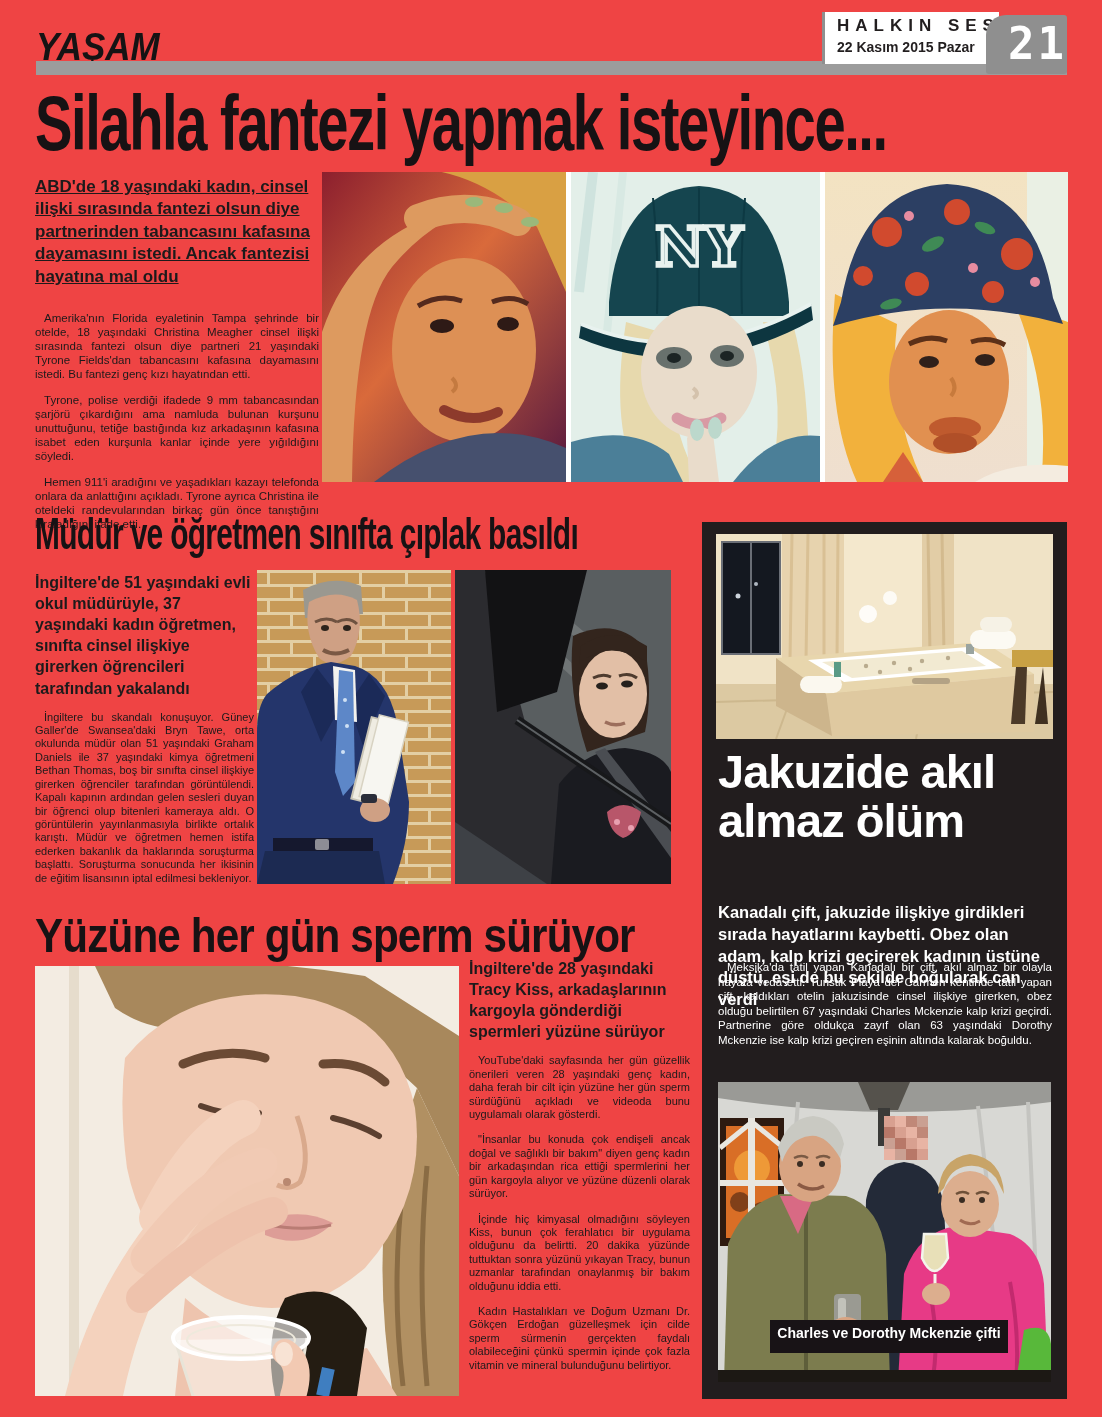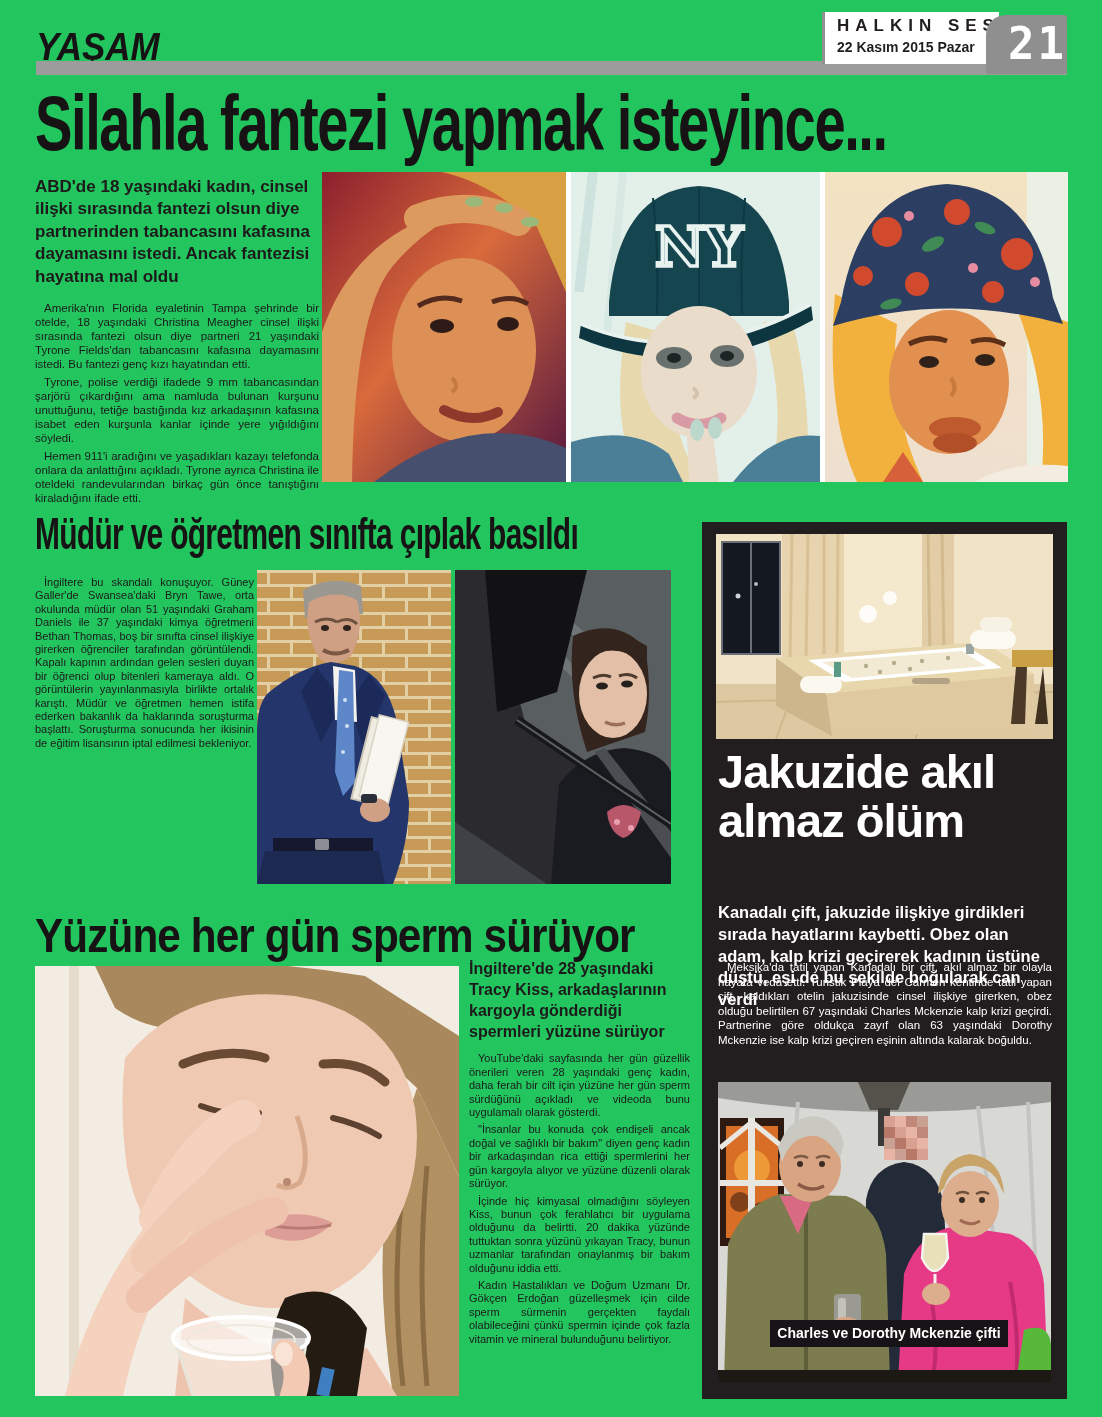--- a/index.html
+++ b/index.html
@@ -1,16 +1,16 @@
 <!DOCTYPE html>
 <html><head>
 <meta charset="utf-8">
 <style>
   html,body{margin:0;padding:0;background:#e9e9e9;}
-  .page{position:relative;width:1102px;height:1417px;background:#22c55e;margin:0 auto;
+  .page{position:relative;width:1102px;height:1417px;background:#ef4444;margin:0 auto;
         font-family:"Liberation Sans",sans-serif;color:#1d1a1b;overflow:hidden;}
   .abs{position:absolute;}
   
   .section-title{font-size:38px;font-weight:bold;font-style:italic;letter-spacing:0;
                  transform:scaleX(.92);transform-origin:0 50%;white-space:nowrap;color:#161314;}
   .bar{background:#9c9c9c;}
   .masthead-box{background:#fff;border-left:3px solid #8f8f8f;padding:4px 0 0 12px;}
   .masthead-title{font-size:17px;font-weight:bold;letter-spacing:6px;color:#221e1f;white-space:nowrap;}
   .masthead-date{font-size:14px;font-weight:bold;color:#221e1f;margin-top:3px;white-space:nowrap;}
   .pageno{background:#8f8f8f;border-radius:20px 3px 3px 3px;color:#fff;text-align:right;
@@ -19,21 +19,21 @@
   .hl{font-weight:bold;color:#171214;line-height:1;}
   .squeeze{display:inline-block;transform-origin:0 50%;white-space:nowrap;}
   .h1{font-size:78px;letter-spacing:-2px;}
   .h2{font-size:44px;letter-spacing:-1px;}
   .h3{font-size:48px;letter-spacing:-1px;}
   
   .sf{font-weight:bold;line-height:1.32;color:#1d1a1b;}
   .sf1{font-size:17px;}
   .sf2{font-size:16px;}
   .bodytxt{text-align:justify;line-height:1.22;}
-  .bodytxt p{margin:4px 0 2px 0;text-indent:9px;}
+  .bodytxt p{margin:12px 0 2px 0;text-indent:9px;}
   .b1{font-size:11.5px;}
   .b2{font-size:11px;}
   
   .panel{background:#221d1e;color:#fff;}
   .panel .hlw{font-weight:bold;color:#fff;font-size:47px;line-height:1.04;letter-spacing:-1px;}
   .panel .sfw{font-weight:bold;color:#fff;font-size:16.5px;line-height:1.32;}
   .panel .bodyw{color:#fff;font-size:11.5px;line-height:1.27;text-align:justify;}
   .panel .bodyw p{margin:0 0 2px 0;text-indent:9px;}
   .caption{background:#181316;color:#fff;font-weight:bold;font-size:14px;text-align:center;line-height:27px;}
   svg{display:block;}
@@ -49,21 +49,21 @@
     <div class="masthead-title">HALKIN SESİ</div>
     <div class="masthead-date">22 Kasım 2015 Pazar</div>
   </div>
   <div class="abs pageno" style="left:986px;top:15px;width:81px;height:59px;">21</div>
 
   <div class="abs hl h1" style="left:35px;top:84px;">
     <span class="squeeze" style="transform:scaleX(.72);">Silahla fantezi yapmak isteyince...</span>
   </div>
 
   <div class="abs" style="left:35px;top:176px;width:284px;">
-    <div class="sf sf1" style="margin-bottom:13px;">ABD'de 18 yaşındaki kadın, cinsel ilişki sırasında fantezi olsun diye partnerinden tabancasını kafasına dayamasını istedi. Ancak fantezisi hayatına mal oldu</div>
+    <div class="sf sf1" style="margin-bottom:23px;text-decoration:underline;">ABD'de 18 yaşındaki kadın, cinsel ilişki sırasında fantezi olsun diye partnerinden tabancasını kafasına dayamasını istedi. Ancak fantezisi hayatına mal oldu</div>
     <div class="bodytxt b1">
       <p>Amerika'nın Florida eyaletinin Tampa şehrinde bir otelde, 18 yaşındaki Christina Meagher cinsel ilişki sırasında fantezi olsun diye partneri 21 yaşındaki Tyrone Fields'dan tabancasını kafasına dayamasını istedi. Bu fantezi genç kızı hayatından etti.</p>
       <p>Tyrone, polise verdiği ifadede 9 mm tabancasından şarjörü çıkardığını ama namluda bulunan kurşunu unuttuğunu, tetiğe bastığında kız arkadaşının kafasına isabet eden kurşunla kanlar içinde yere yığıldığını söyledi.</p>
       <p>Hemen 911'i aradığını ve yaşadıkları kazayı telefonda onlara da anlattığını açıkladı. Tyrone ayrıca Christina ile oteldeki randevularından birkaç gün önce tanıştığını kiraladığını ifade etti.</p>
     </div>
   </div>
 
   <div class="abs" style="left:322px;top:172px;width:746px;height:310px;">
     <svg viewBox="0 0 746 310" width="746" height="310">
       <defs>
@@ -153,20 +153,21 @@
         <path d="M150,310 Q186,288 243,294 L243,310 Z" fill="#f4ece0"></path>
       </g>
     </svg>
   </div>
 
   <div class="abs hl h2" style="left:35px;top:512px;text-align:right;">
     <span class="squeeze" style="transform:scaleX(.68);">Müdür ve öğretmen sınıfta çıplak basıldı</span>
   </div>
 
   <div class="abs" style="left:35px;top:572px;width:219px;">
+    <div class="sf sf2" style="margin-bottom:11px;">İngiltere'de 51 yaşındaki evli okul müdürüyle, 37 yaşındaki kadın öğretmen, sınıfta cinsel ilişkiye girerken öğrencileri tarafından yakalandı</div>
     <div class="bodytxt b2">
       <p>İngiltere bu skandalı konuşuyor. Güney Galler'de Swansea'daki Bryn Tawe, orta okulunda müdür olan 51 yaşındaki Graham Daniels ile 37 yaşındaki kimya öğretmeni Bethan Thomas, boş bir sınıfta cinsel ilişkiye girerken öğrenciler tarafından görüntülendi. Kapalı kapının ardından gelen sesleri duyan bir öğrenci olup bitenleri kameraya aldı. O görüntülerin yayınlanmasıyla birlikte ortalık karıştı. Müdür ve öğretmen hemen istifa ederken bakanlık da haklarında soruşturma başlattı. Soruşturma sonucunda her ikisinin de eğitim lisansının iptal edilmesi bekleniyor.</p>
     </div>
   </div>
 
   <div class="abs" style="left:257px;top:570px;width:194px;height:314px;">
     <svg viewBox="0 0 194 314" width="194" height="314">
       <defs>
         <pattern id="brk" width="46" height="28" patternUnits="userSpaceOnUse">
           <rect width="46" height="28" fill="#c79a58"></rect>
@@ -380,17 +381,17 @@
         <path d="M238,112 q7,-4 13,0 M258,112 q7,-4 13,0" stroke="#6e5038" stroke-width="2.5" fill="none"></path>
         <circle cx="244" cy="118" r="3" fill="#3a2c22"></circle>
           <circle cx="264" cy="118" r="3" fill="#3a2c22"></circle>
         <path d="M242,138 q10,7 20,1" stroke="#a06a52" stroke-width="3" fill="none"></path>
         <path d="M204,176 q12,26 26,0 L228,152 L206,152 Z" fill="#e8e0b8" stroke="#f4f4ec" stroke-width="2.5"></path>
         <line x1="217" y1="192" x2="217" y2="210" stroke="#f4f4ec" stroke-width="3"></line>
         <ellipse cx="218" cy="212" rx="14" ry="11" fill="#dcae8e"></ellipse>
         <path d="M306,248 Q330,240 333,262 L333,300 L298,300 Z" fill="#58b83a"></path>
         <rect y="288" width="333" height="12" fill="#1c1814"></rect>
       </svg>
-      <div class="abs caption" style="left:52px;top:238px;width:238px;height:27px;">Charles ve Dorothy Mckenzie çifti</div>
+      <div class="abs caption" style="left:52px;top:238px;width:238px;height:33px;">Charles ve Dorothy Mckenzie çifti</div>
     </div>
   </div>
 
 </div>
 
 </body></html>

